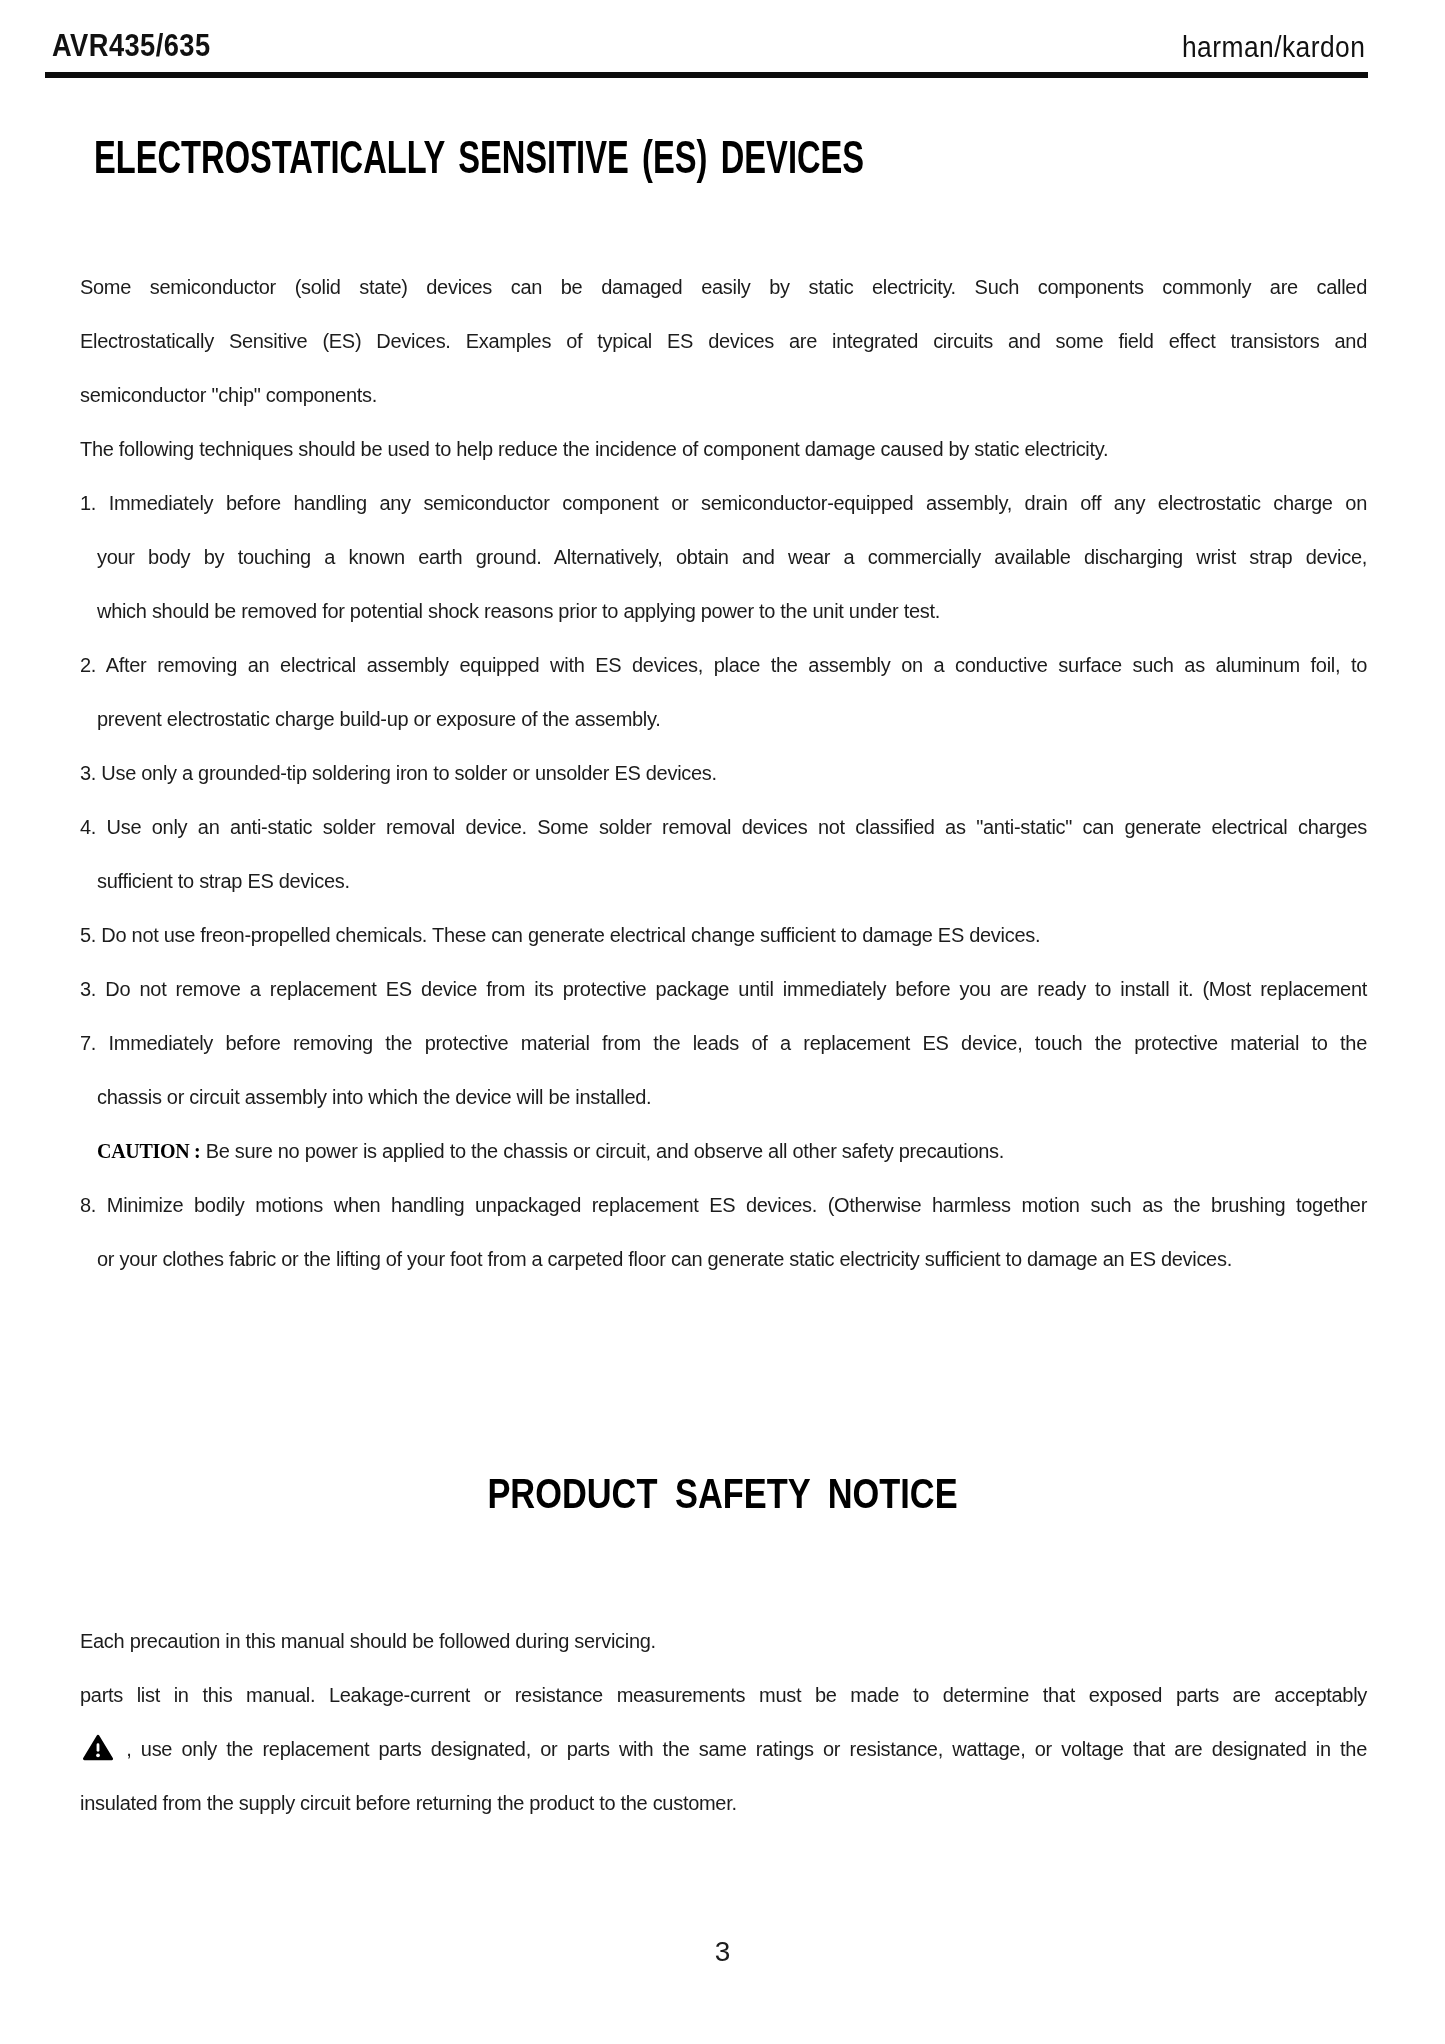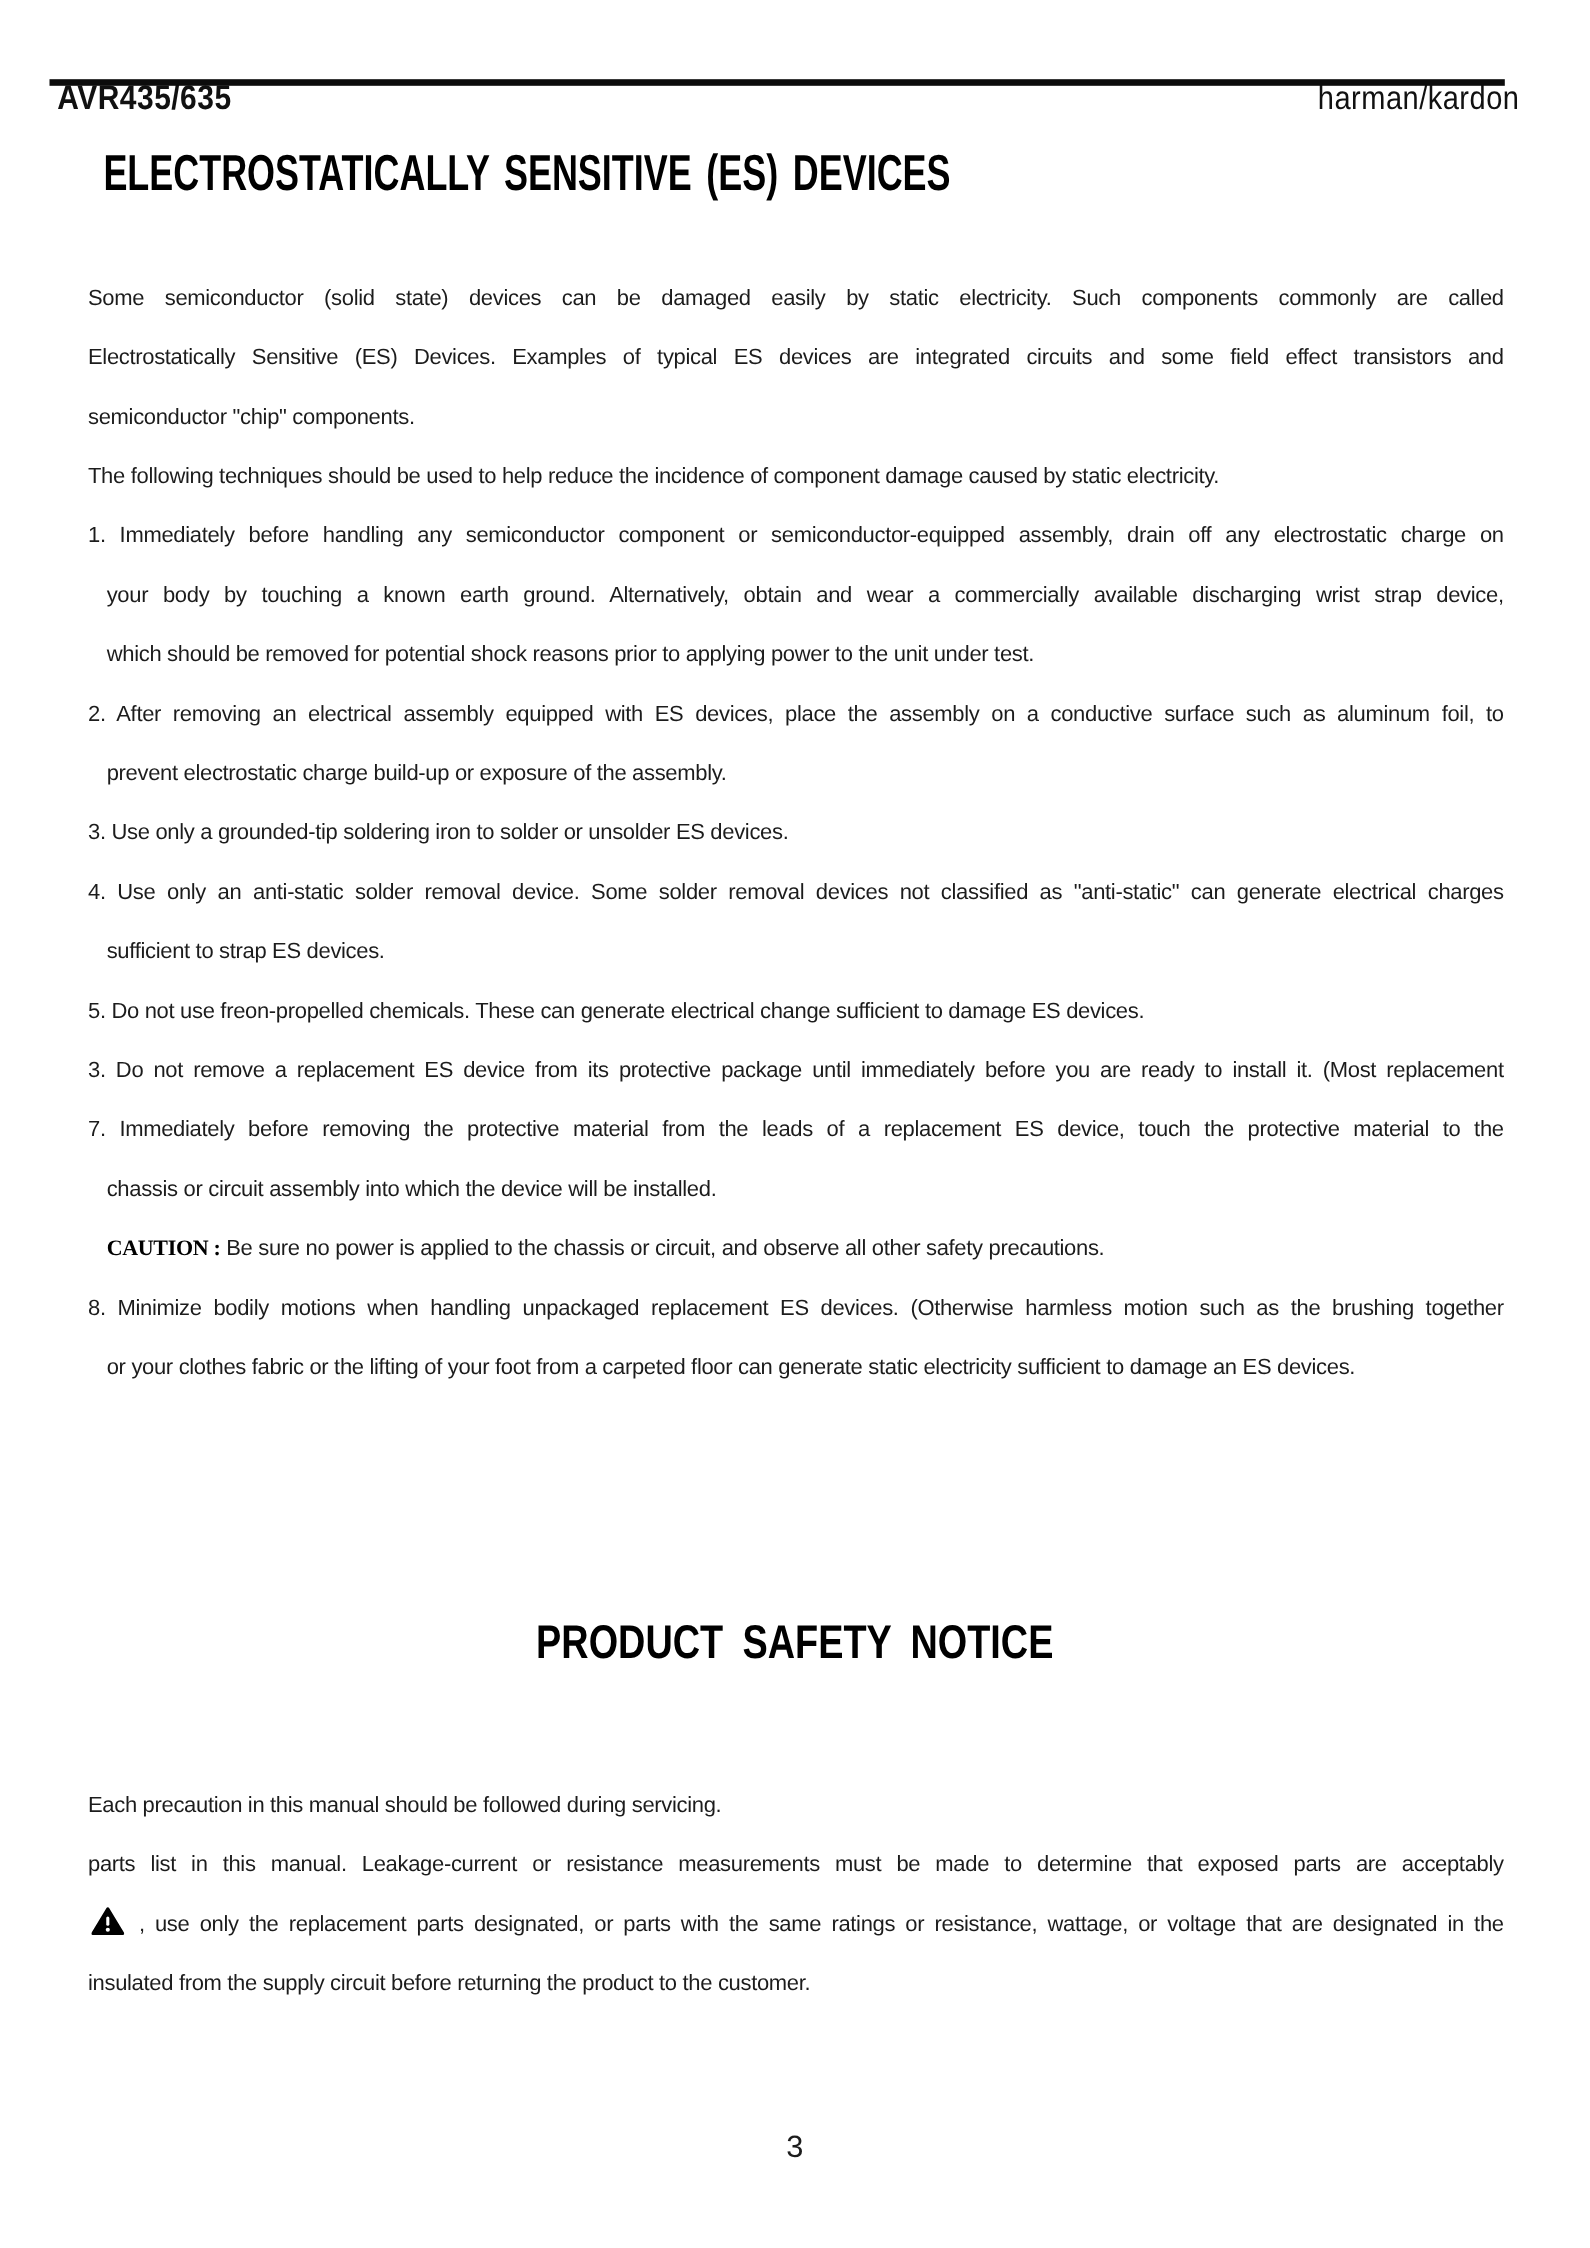--- a/index.html
+++ b/index.html
@@ -7,24 +7,23 @@
     position: relative;
     width: 1445px; height: 2044px;
     margin: 0 auto;
     background: #ffffff;
     font-family: "Liberation Sans", sans-serif;
     color: #1c1c1c;
     overflow: hidden;
   }
   
   .hdr {
-    position: absolute; top: 22px; left: 52px; right: 64px;
+    position: absolute; top: 22px; left: 52px; right: 80px;
     display: flex; justify-content: space-between; align-items: flex-end;
     height: 42px;
-    margin-top: 43px;
   }
   .hdr .model {
     font-size: 31px; font-weight: 600; color: #111;
     transform: scaleX(0.88); transform-origin: left bottom;
     letter-spacing: 0.5px; white-space: nowrap;
   }
   .hdr .brand {
     font-size: 30px; font-weight: 400; color: #111;
     transform: scaleX(0.88); transform-origin: right bottom;
     letter-spacing: 0.5px; white-space: nowrap;
@@ -46,21 +45,21 @@
     text-align: center;
     font-size: 43px; font-weight: 700; color: #000;
     transform: scaleX(0.80); transform-origin: center top;
     word-spacing: 10px; white-space: nowrap;
     line-height: 1.1;
   }
   
   .textblock {
     position: absolute; left: 80px; right: 78px;
   }
-  #es-lines  { top: 244px; }
+  #es-lines  { top: 260px; }
   #psn-lines { top: 1614px; }
   .line {
     height: 54px; line-height: 54px;
     font-size: 20px; letter-spacing: -0.3px;
     text-align: left; white-space: normal;
     color: #1c1c1c;
   }
   .line.just { text-align: justify; text-align-last: justify; }
   .line.indent { padding-left: 17px; }
   .line b { font-weight: 700; color: #000; font-family: Liberation Serif, serif; }

